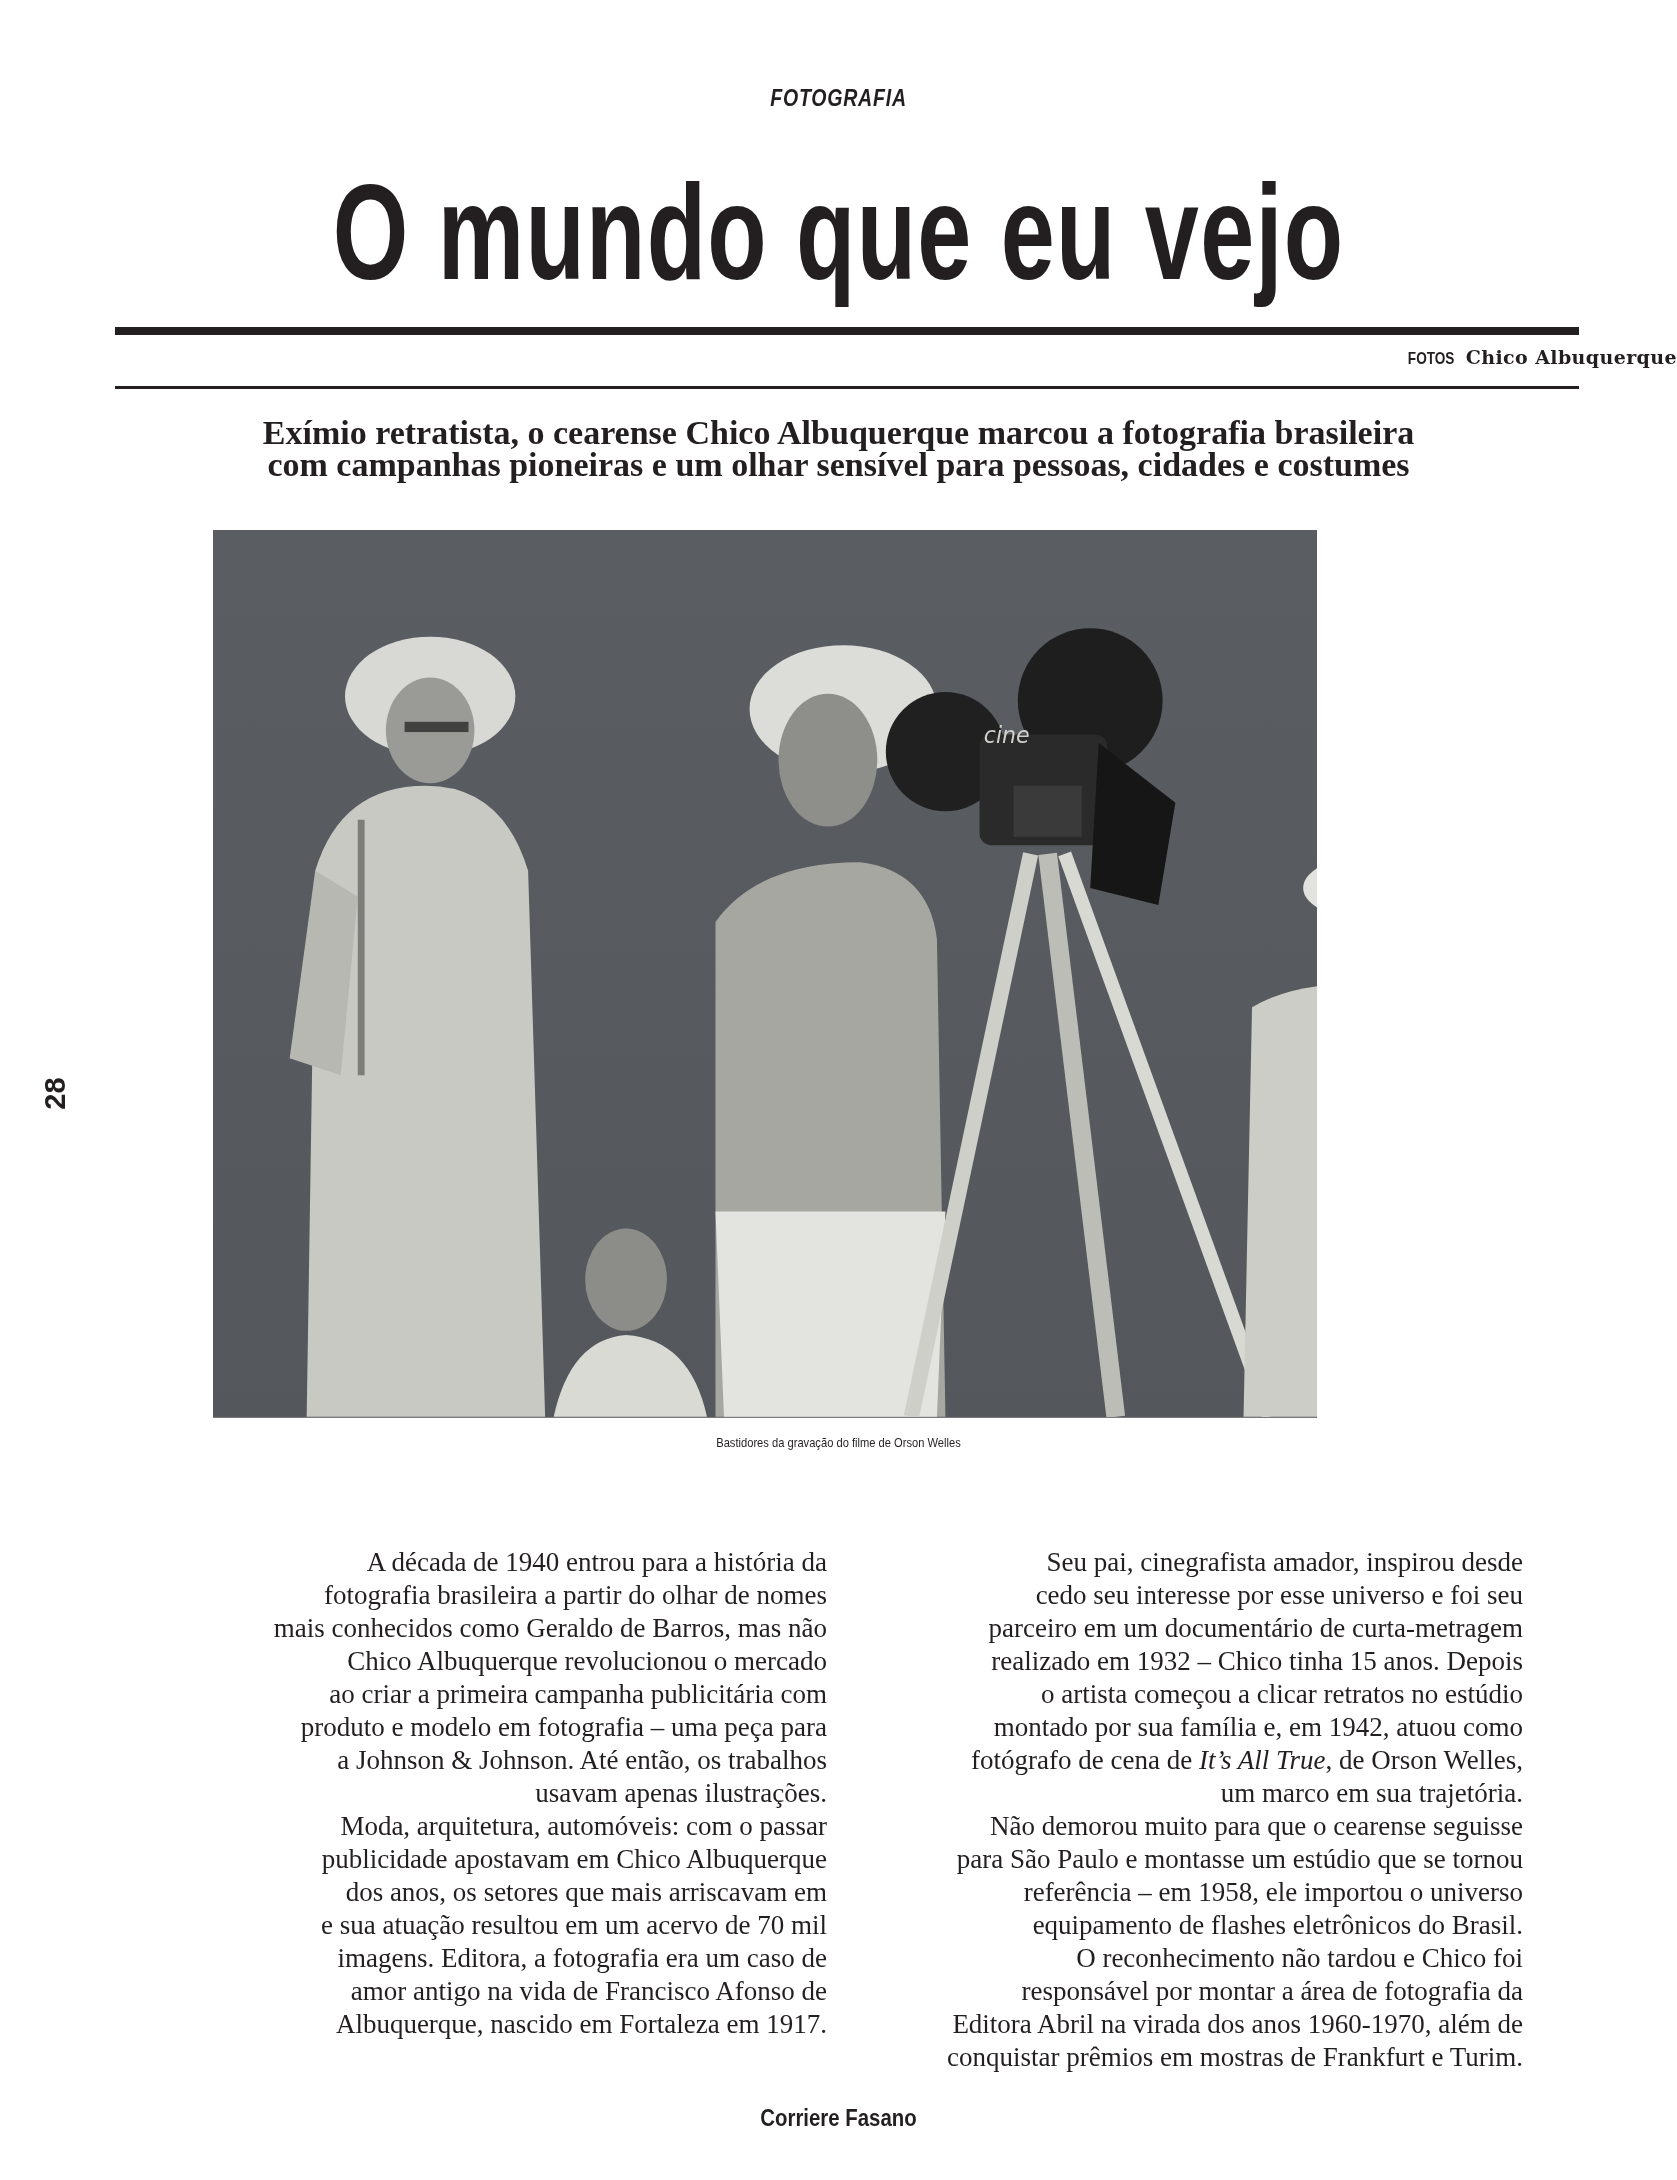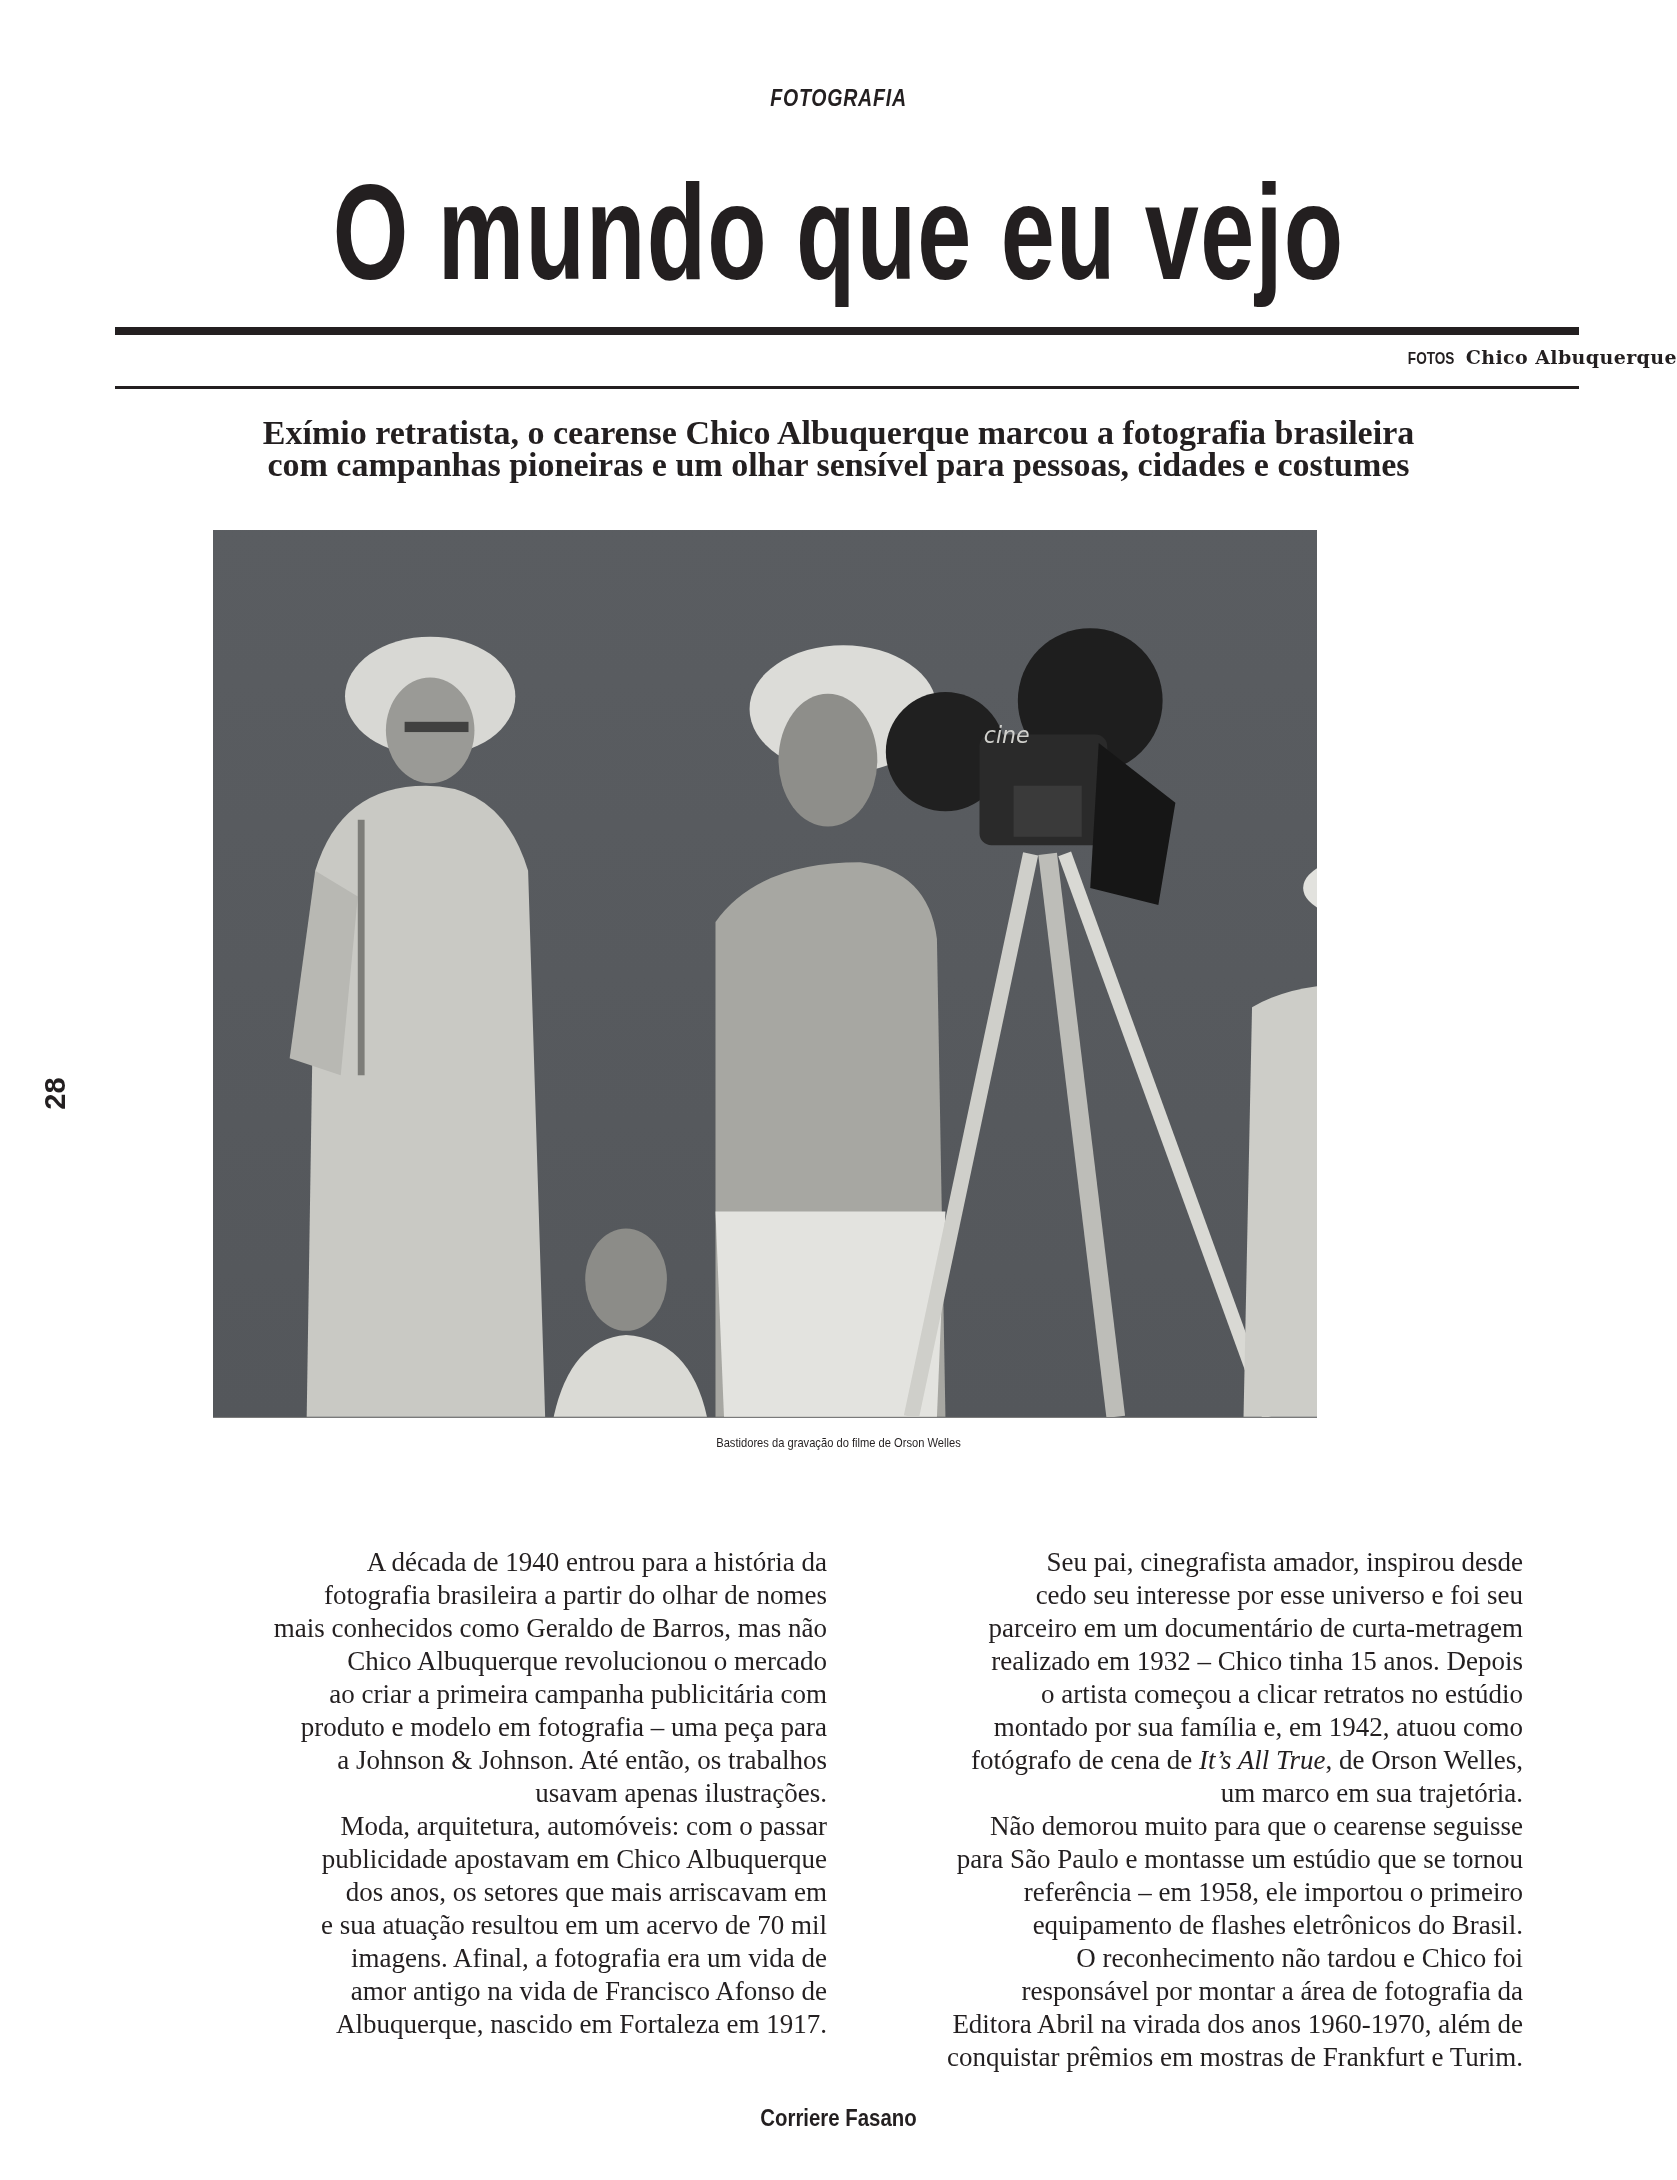--- a/index.html
+++ b/index.html
@@ -134,36 +134,36 @@
     <div>mais conhecidos como Geraldo de Barros, mas não</div>
     <div>Chico Albuquerque revolucionou o mercado</div>
     <div>ao criar a primeira campanha publicitária com</div>
     <div>produto e modelo em fotografia – uma peça para</div>
     <div>a Johnson &amp; Johnson. Até então, os trabalhos</div>
     <div>usavam apenas ilustrações.</div>
     <div class="ind">Moda, arquitetura, automóveis: com o passar</div>
     <div>publicidade apostavam em Chico Albuquerque</div>
     <div>dos anos, os setores que mais arriscavam em</div>
     <div>e sua atuação resultou em um acervo de 70 mil</div>
-    <div>imagens. Afinal, a fotografia era um vida de</div>
+    <div>imagens. Editora, a fotografia era um caso de</div>
     <div>amor antigo na vida de Francisco Afonso de</div>
     <div>Albuquerque, nascido em Fortaleza em 1917.</div>
   </div>
 <div class="abs col col2" id="col2">
     <div class="ind">Seu pai, cinegrafista amador, inspirou desde</div>
     <div>cedo seu interesse por esse universo e foi seu</div>
     <div>parceiro em um documentário de curta-metragem</div>
     <div>realizado em 1932 – Chico tinha 15 anos. Depois</div>
     <div>o artista começou a clicar retratos no estúdio</div>
     <div>montado por sua família e, em 1942, atuou como</div>
     <div><span>fotógrafo de cena de </span><em>It’s All True</em><span>, de Orson Welles,</span></div>
     <div>um marco em sua trajetória.</div>
     <div class="ind">Não demorou muito para que o cearense seguisse</div>
     <div>para São Paulo e montasse um estúdio que se tornou</div>
-    <div>referência – em 1958, ele importou o primeiro</div>
+    <div>referência – em 1958, ele importou o universo</div>
     <div>equipamento de flashes eletrônicos do Brasil.</div>
     <div class="ind">O reconhecimento não tardou e Chico foi</div>
     <div>responsável por montar a área de fotografia da</div>
     <div>Editora Abril na virada dos anos 1960-1970, além de</div>
     <div>conquistar prêmios em mostras de Frankfurt e Turim.</div>
   </div>
 
 <div class="abs footer">Corriere Fasano</div>
 
 

